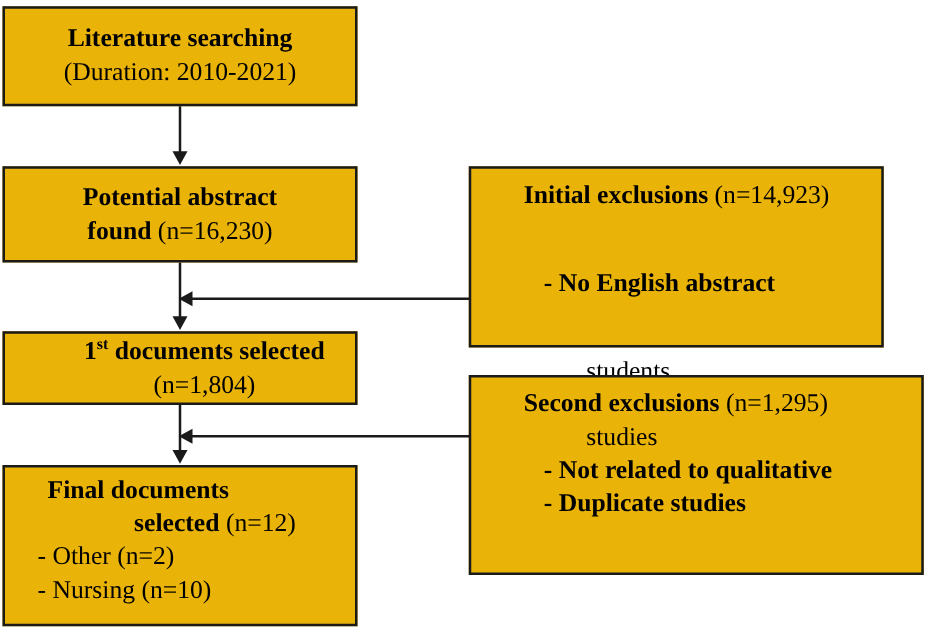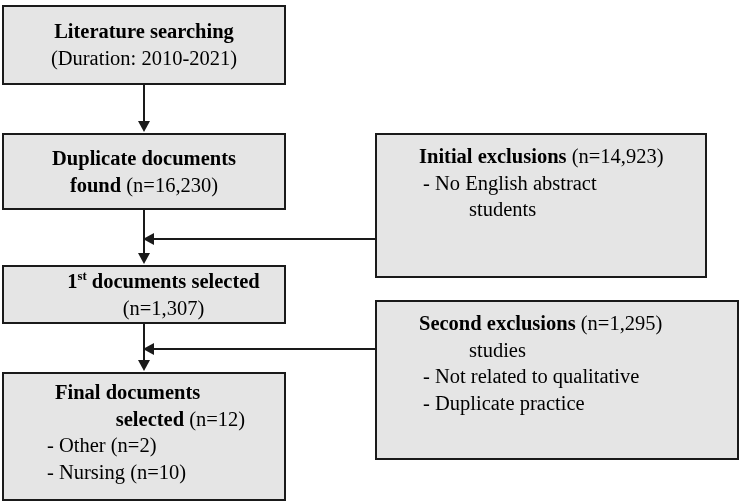--- a/index.html
+++ b/index.html
@@ -15,21 +15,21 @@
     position: relative;
     width: 746px;
     height: 503px;
     background: #ffffff;
     overflow: hidden;
   }
   .box {
     position: absolute;
     box-sizing: border-box;
     border: 2px solid #1a1a1a;
-    background: #e5e5e5;
+    background: #eab308;
     display: flex;
     flex-direction: column;
     justify-content: center;
   }
   .ln {
     display: block;
     font-size: 20.5px;
     line-height: 1.30;
     white-space: nowrap;
   }
@@ -50,42 +50,44 @@
     left: 2px; top: 133px; width: 284px; height: 77px;
   }
   #box-first-selected {
     left: 2px; top: 265px; width: 284px; height: 59px; padding-left: 39px;
   }
   #box-final-selected {
     left: 2px; top: 372px; width: 284px; height: 129px;
     justify-content: flex-start;
     padding-top: 5px;
   }
-  #box-final-selected .ln { padding-left: 26px; margin-left: 17px; }
+  #box-final-selected .ln { padding-left: 26px; }
   #box-final-selected .hdr1 { padding-left: 34px; }
   #box-final-selected .hdr2 { padding-left: 56px; text-align: center; }
 
   
   #box-initial-exclusions {
     left: 375px; top: 133px; width: 332px; height: 145px;
     justify-content: flex-start;
     padding-top: 8px;
+    gap: 44px;
   }
   #box-second-exclusions {
     left: 375px; top: 300px; width: 364px; height: 160px;
     justify-content: flex-start;
     padding-top: 8px;
   }
   #box-initial-exclusions .ln,
   #box-second-exclusions .ln {
     padding-left: 42px;
   }
   #box-initial-exclusions .sub,
   #box-second-exclusions .sub {
-    padding-left: 46px;
+    padding-left: 58px;
+    font-weight: bold;
   }
   #box-initial-exclusions .cont,
   #box-second-exclusions .cont {
     padding-left: 92px;
   }
 
   
   .vline {
     position: absolute;
     width: 2px;
@@ -127,47 +129,47 @@
 <body>
 
 <div id="canvas">
 
   <div class="box" id="box-literature-searching">
     <span class="ln center b">Literature searching</span>
     <span class="ln center r">(Duration: 2010-2021)</span>
   </div>
 
   <div class="box" id="box-potential-documents">
-    <span class="ln center b">Duplicate documents</span>
+    <span class="ln center b">Potential abstract</span>
     <span class="ln center"><span class="b">found</span><span class="r"> (n=16,230)</span></span>
   </div>
 
   <div class="box" id="box-first-selected">
     <span class="ln center b"><span>1</span><sup>st</sup><span> documents selected</span></span>
-    <span class="ln center r">(n=1,307)</span>
+    <span class="ln center r">(n=1,804)</span>
   </div>
 
   <div class="box" id="box-final-selected">
     <span class="ln b hdr1">Final documents</span>
     <span class="ln hdr2"><span class="b">selected</span><span class="r"> (n=12)</span></span>
     <span class="ln r">- Other (n=2)</span>
     <span class="ln r">- Nursing (n=10)</span>
   </div>
 
   <div class="box" id="box-initial-exclusions">
     <span class="ln"><span class="b">Initial exclusions</span><span class="r"> (n=14,923)</span></span>
     <span class="ln r sub">- No English abstract</span>
     <span class="ln r cont">students</span>
   </div>
 
   <div class="box" id="box-second-exclusions">
     <span class="ln"><span class="b">Second exclusions</span><span class="r"> (n=1,295)</span></span>
     <span class="ln r cont">studies</span>
     <span class="ln r sub">- Not related to qualitative</span>
-    <span class="ln r sub">- Duplicate practice</span>
+    <span class="ln r sub">- Duplicate studies</span>
   </div>
 
   <div class="vline" id="conn-v1"></div>
   <div class="arrow-down" id="conn-a1"></div>
 
   <div class="vline" id="conn-v2"></div>
   <div class="arrow-down" id="conn-a2"></div>
 
   <div class="vline" id="conn-v3"></div>
   <div class="arrow-down" id="conn-a3"></div>

